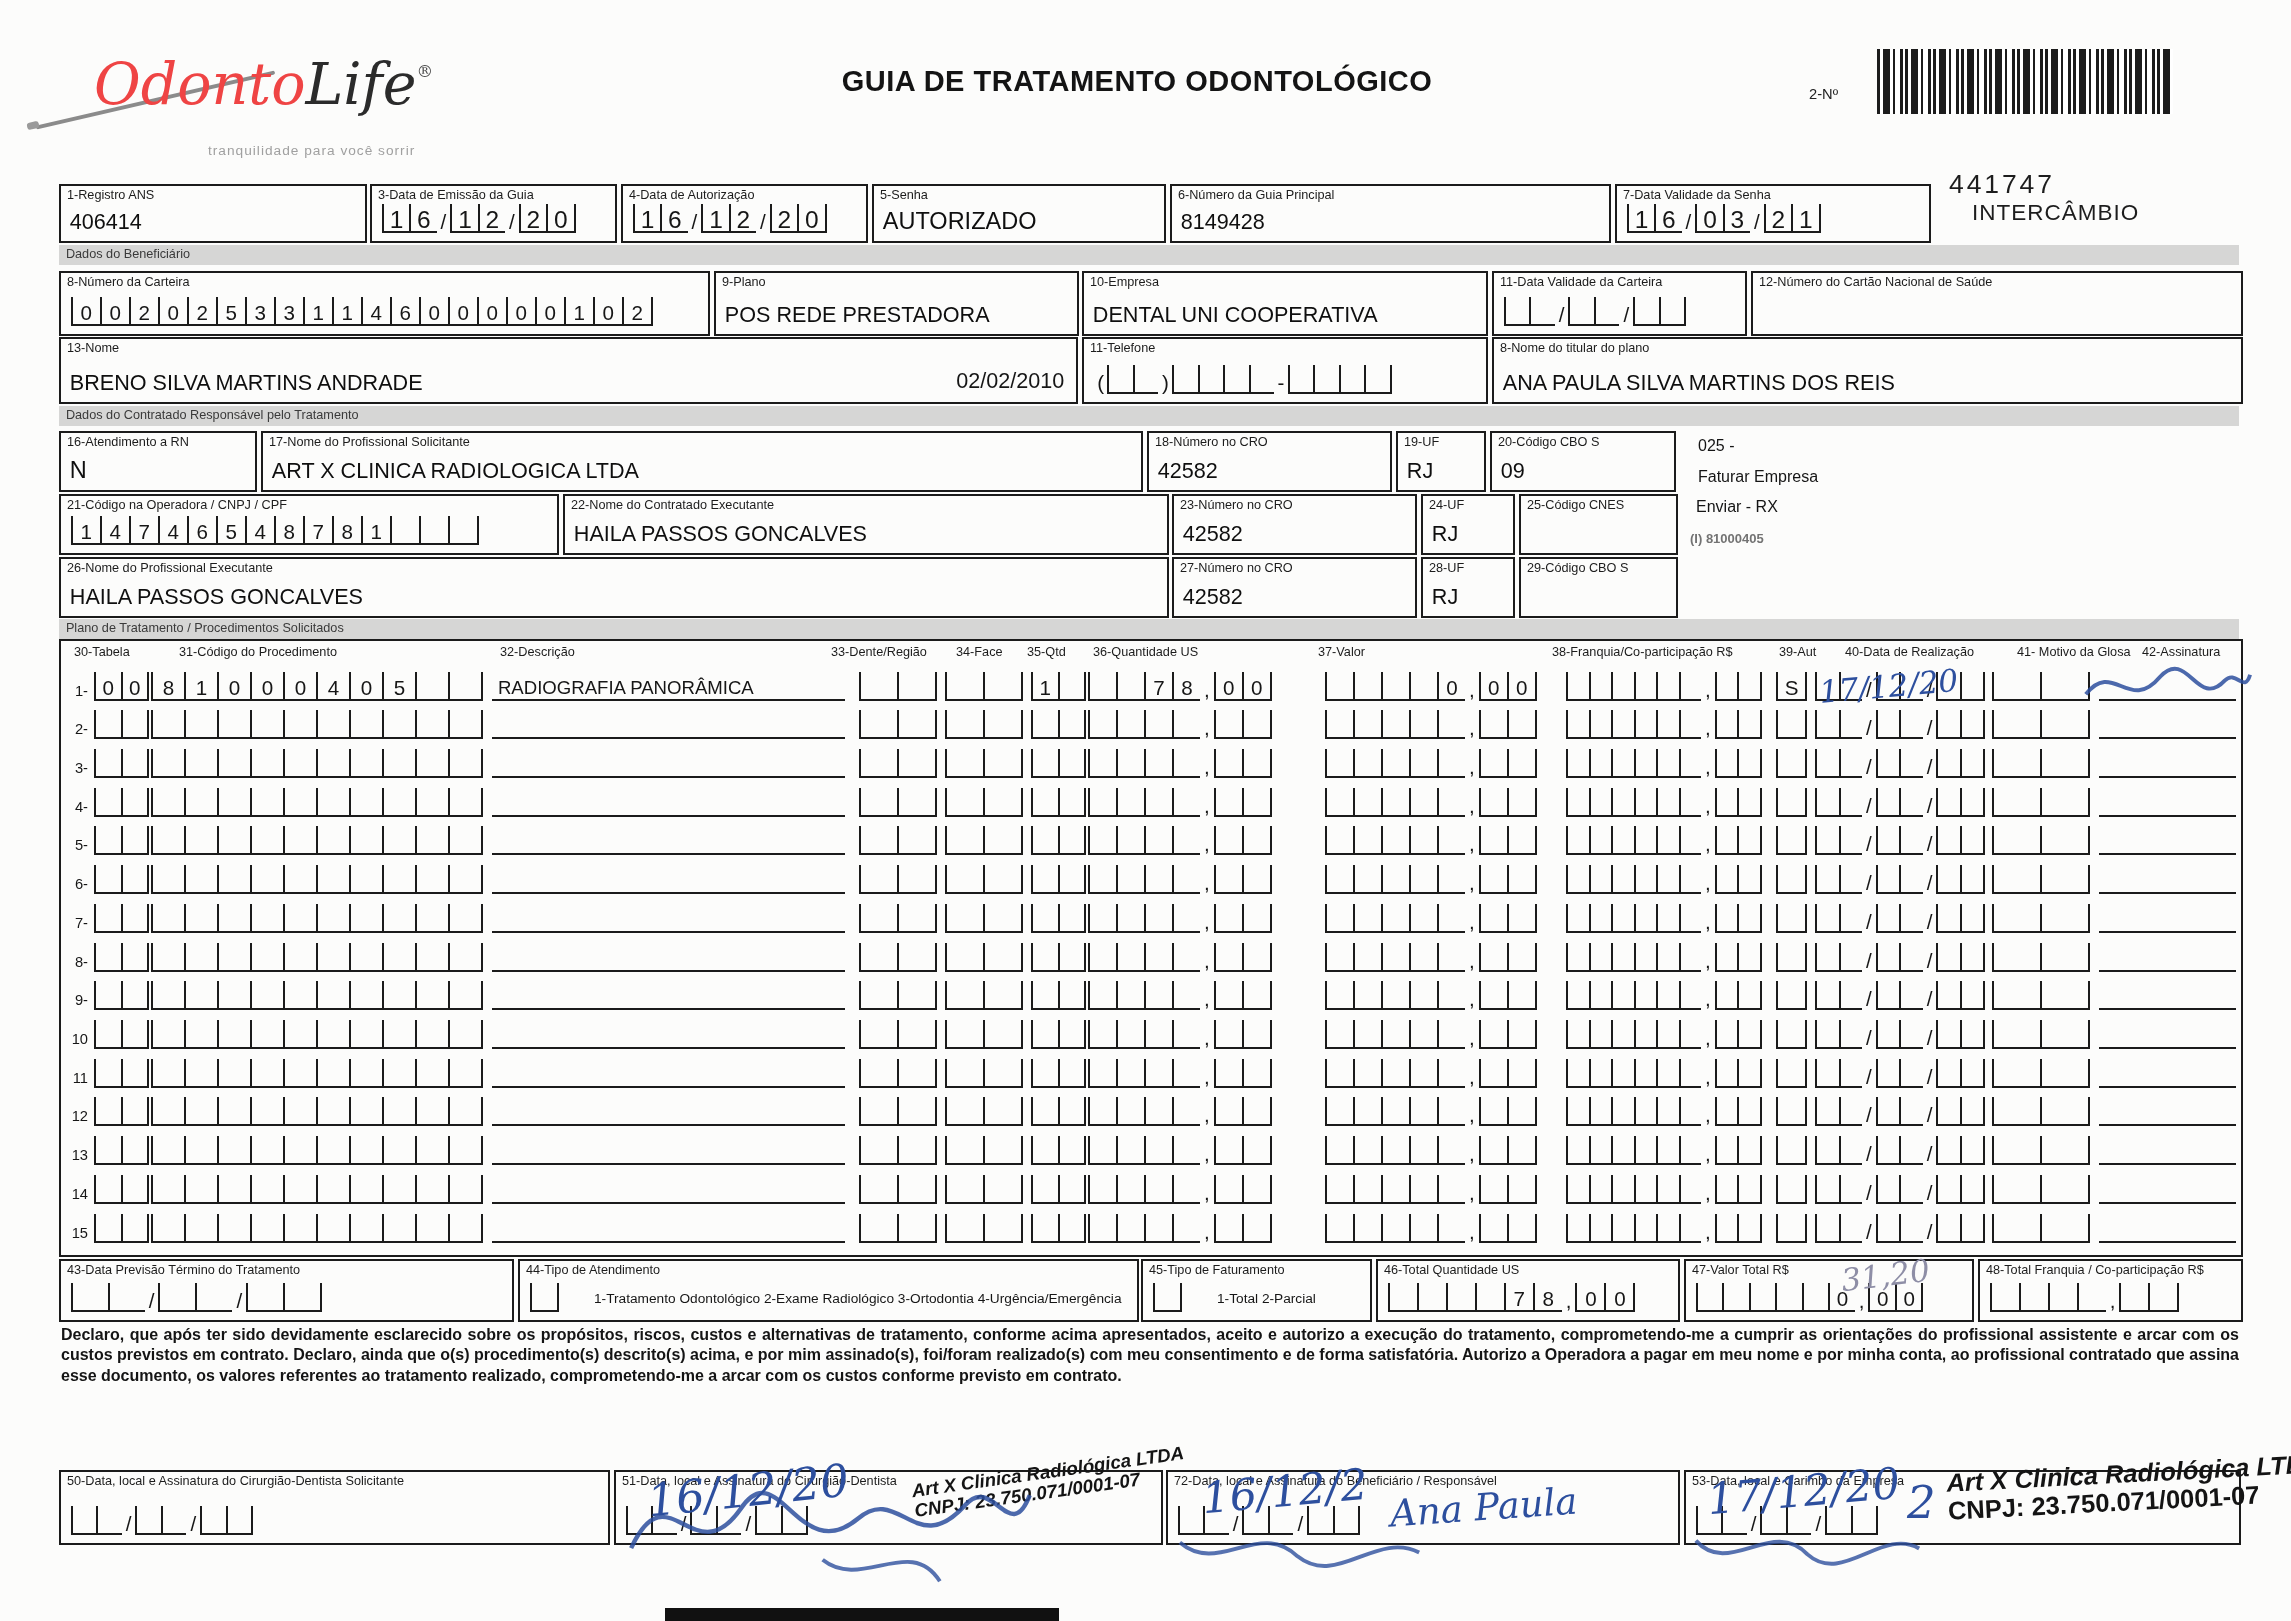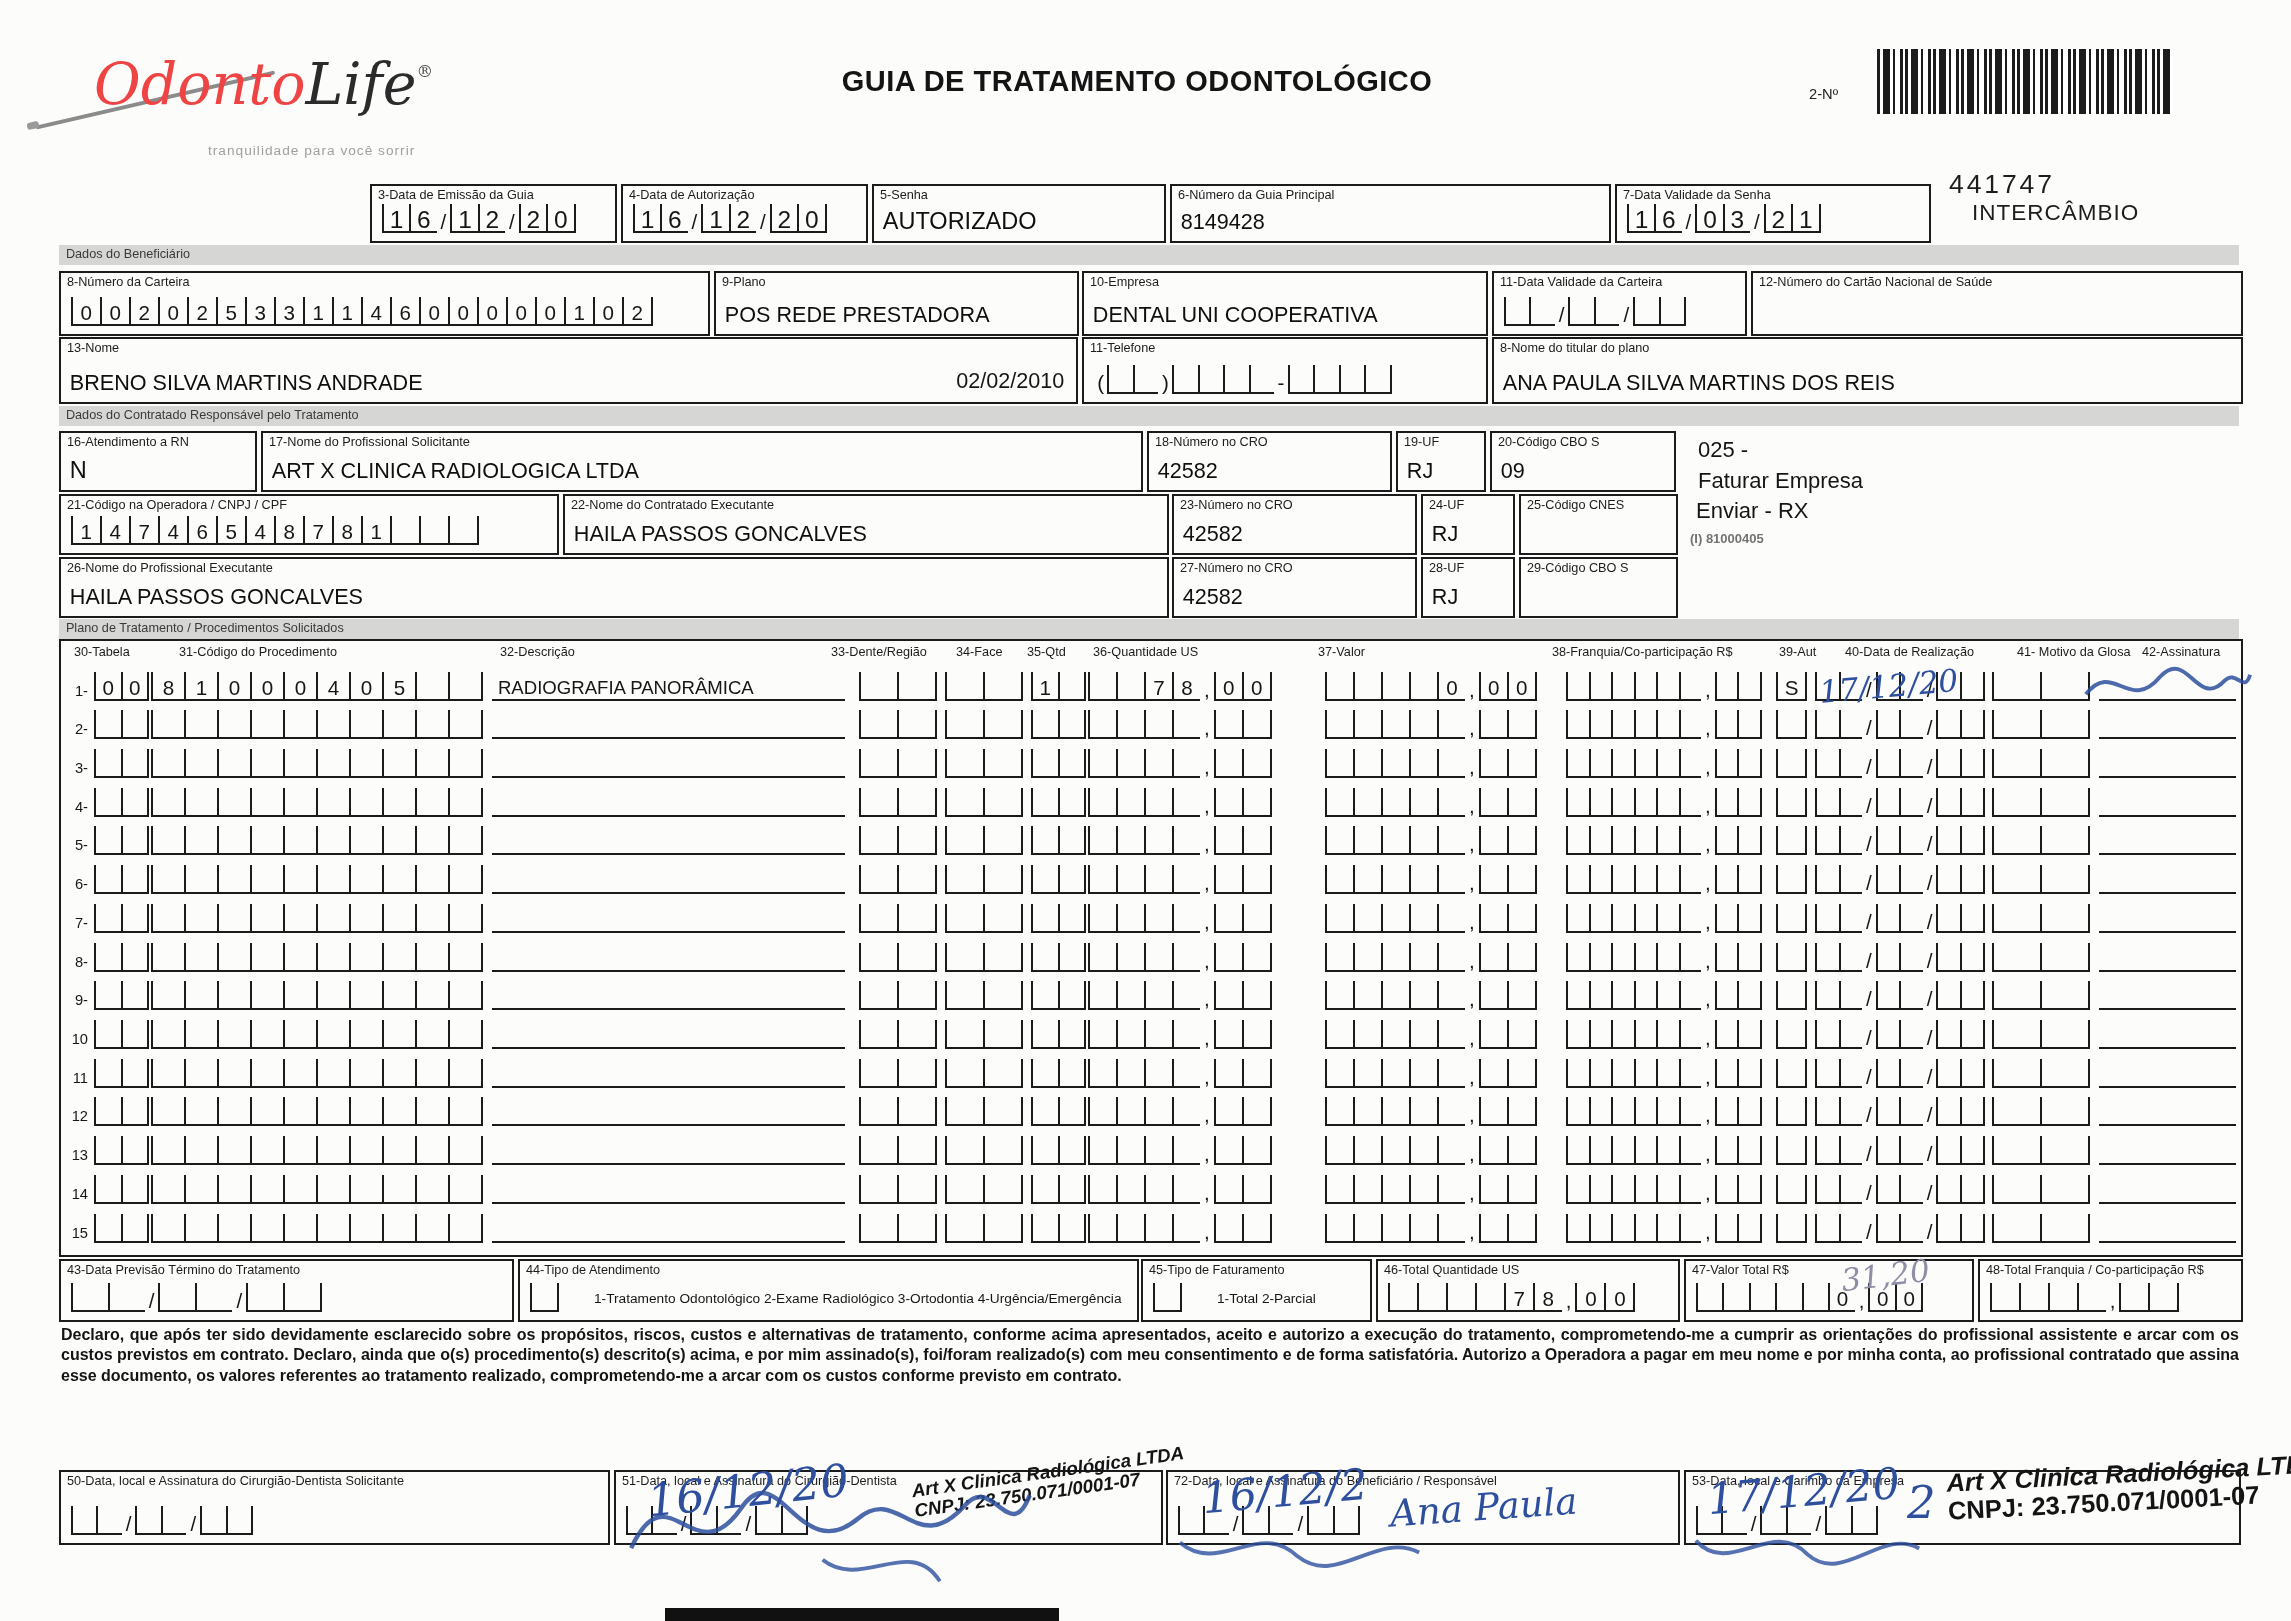--- a/index.html
+++ b/index.html
@@ -44,21 +44,21 @@
   .logo-reg{font-size:16.7px;vertical-align:27.4px;color:#4a4a4a;font-style:normal;}
   .brush{position:absolute;left:33px;top:98px;width:245px;height:3.9px;background:#8b8b8b;transform:rotate(-13deg);border-radius:2px;}
   .brush-tip{position:absolute;left:27.4px;top:122px;width:11.8px;height:6.9px;background:#9a9a9a;border-radius:2.9px;transform:rotate(-13deg);}
   .tagline{position:absolute;left:208px;top:143px;font-size:13.7px;color:#a0a0a0;letter-spacing:1px;}
   .title{position:absolute;left:745px;top:65px;width:784px;text-align:center;font-size:29px;font-weight:600;letter-spacing:0.5px;color:#141414;}
   .bclabel{position:absolute;left:1809px;top:86px;font-size:14.7px;color:#222;}
   .barcode{position:absolute;left:1877px;top:49px;width:296px;height:65px;
     background:repeating-linear-gradient(90deg,#1c1c1c 0,#1c1c1c 2.9px,#fff 2.9px,#fff 5.9px,#1c1c1c 5.9px,#1c1c1c 12.7px,#fff 12.7px,#fff 15.7px,#1c1c1c 15.7px,#1c1c1c 17.6px,#fff 17.6px,#fff 23.5px,#1c1c1c 23.5px,#1c1c1c 26.5px,#fff 26.5px,#fff 28px);}
   .gnum{position:absolute;left:1949px;top:169px;font-size:26.5px;letter-spacing:2.9px;color:#1d1d1d;}
   .gtype{position:absolute;left:1972px;top:200px;font-size:22.5px;letter-spacing:1px;color:#1d1d1d;}
-  .note{position:absolute;font-size:22px;color:#151515;white-space:nowrap;}
+  .note{position:absolute;font-size:16px;color:#151515;white-space:nowrap;}
   .noteb{position:absolute;font-size:13px;font-weight:bold;color:#737373;white-space:nowrap;}
   .decl{position:absolute;left:61px;top:1325px;width:2178px;font-size:16px;line-height:1.28;
         color:#141414;text-align:justify;font-weight:bold;}
   .opts{position:absolute;left:74px;bottom:13.7px;font-size:13.7px;white-space:nowrap;}
   .ckbox{position:absolute;left:13.7px;bottom:9.8px;}
   .hr49{position:absolute;left:7.8px;right:7.8px;top:45px;border-top:2px solid #2c2c2c;}
   .botbar{position:absolute;left:665px;top:1608px;width:394px;height:12.7px;background:#111;}
 </style>
 </head>
 <body>
@@ -68,20 +68,24 @@
   <div class="brush"></div>
   <div class="brush-tip"></div>
   <div class="logo-main"><span class="logo-odonto">Odonto</span><span class="logo-life">Life</span><span class="logo-reg">®</span></div>
   <div class="tagline">tranquilidade para você sorrir</div>
   <div class="title">GUIA DE TRATAMENTO ODONTOLÓGICO</div>
   <div class="bclabel">2-Nº</div>
   <div class="barcode"></div>
   <div class="gnum">441747</div>
   <div class="gtype">INTERCÂMBIO</div>
 
+  <div class="box" style="left:59px;top:184px;width:304px;height:55px">
+    <div class="lbl">1-Registro ANS</div>
+    <div class="val">406414</div>
+  </div>
   <div class="box" style="left:370px;top:184px;width:243px;height:55px">
     <div class="lbl">3-Data de Emissão da Guia</div>
     <div class="comb bigc" style="--cw:27.4px">
         <span class="cc">1</span>
         <span class="cc">6</span>
         <span class="cs">/</span>
         <span class="cc">1</span>
         <span class="cc">2</span>
         <span class="cs">/</span>
         <span class="cc">2</span>

